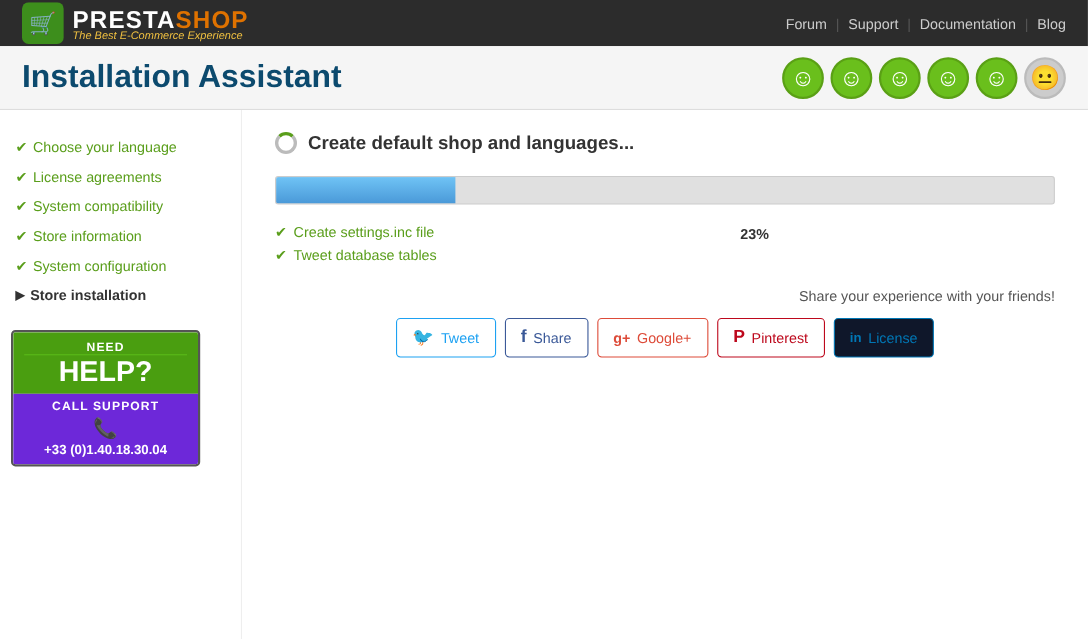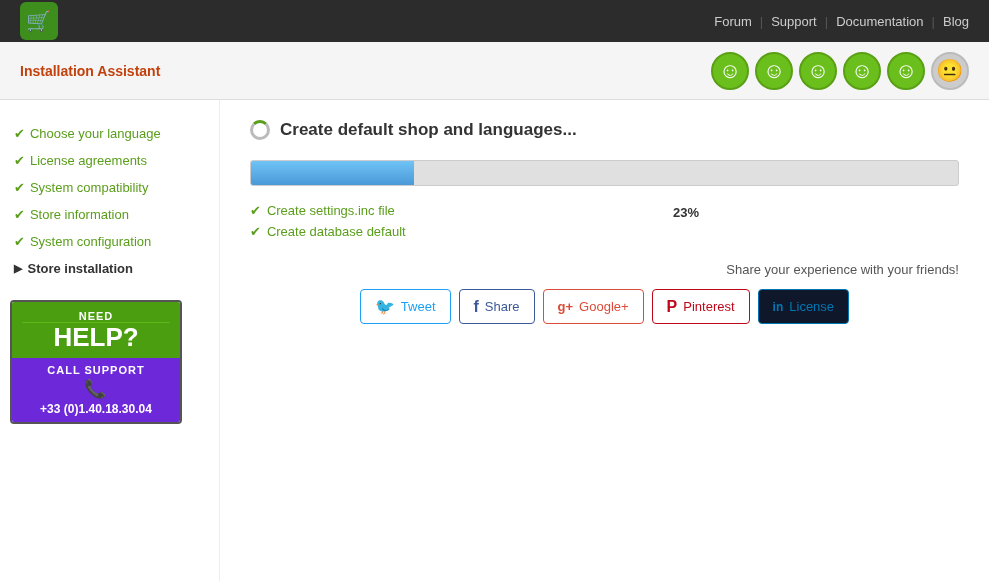--- a/index.html
+++ b/index.html
@@ -27,23 +27,23 @@
     .header {
       background: #f5f5f5;
       border-bottom: 1px solid #ddd;
       padding: 0 20px;
       height: 58px;
       display: flex;
       align-items: center;
       justify-content: space-between;
     }
     .header-title {
-      font-size: 14px;
-      font-weight: bold;
-      color: #c2410c;
+      font-size: 29px;
+      font-weight: bold;
+      color: #0c4a6e;
     }
     .smiley-row {
       display: flex;
       gap: 6px;
       align-items: center;
     }
     .smiley {
       width: 38px;
       height: 38px;
       border-radius: 50%;
@@ -274,20 +274,26 @@
 </head>
 <body>
 
 <div class="top-nav">
   <div class="logo-area">
 
     <svg class="logo-icon" viewBox="0 0 38 38" xmlns="http://www.w3.org/2000/svg">
       <rect width="38" height="38" rx="6" fill="#3d8e1c"></rect>
       <text x="19" y="26" text-anchor="middle" fill="white" font-size="20">🛒</text>
     </svg>
+    <div>
+      <div class="logo-text">
+        <span class="presta">PRESTA</span><span class="shop">SHOP</span>
+      </div>
+      <span class="logo-sub">The Best E-Commerce Experience</span>
+    </div>
   </div>
   <a href="#">Forum</a>
   <span class="nav-sep">|</span>
   <a href="#">Support</a>
   <span class="nav-sep">|</span>
   <a href="#">Documentation</a>
   <span class="nav-sep">|</span>
   <a href="#">Blog</a>
 </div>
 
@@ -359,21 +365,21 @@
       <div class="progress-bar-bg-label">23%</div>
     </div>
 
     <div class="check-list">
       <div class="check-list-item">
         <span class="ck">✔</span>
         <span>Create settings.inc file</span>
       </div>
       <div class="check-list-item">
         <span class="ck">✔</span>
-        <span>Create database default</span>
+        <span>Tweet database tables</span>
       </div>
     </div>
 
     <div class="share-section">
       <div class="share-title">Share your experience with your friends!</div>
       <div class="share-btns">
         <a href="#" class="share-btn twitter">
           <span class="share-btn-icon">🐦</span>
           <span>Tweet</span>
         </a>

